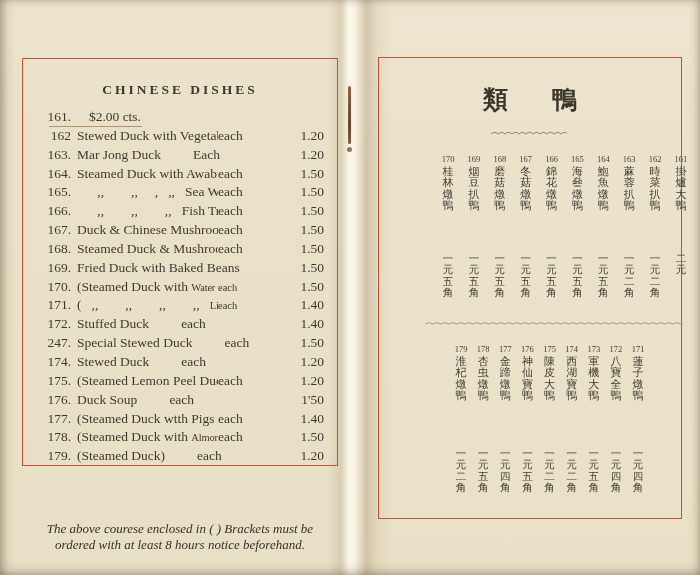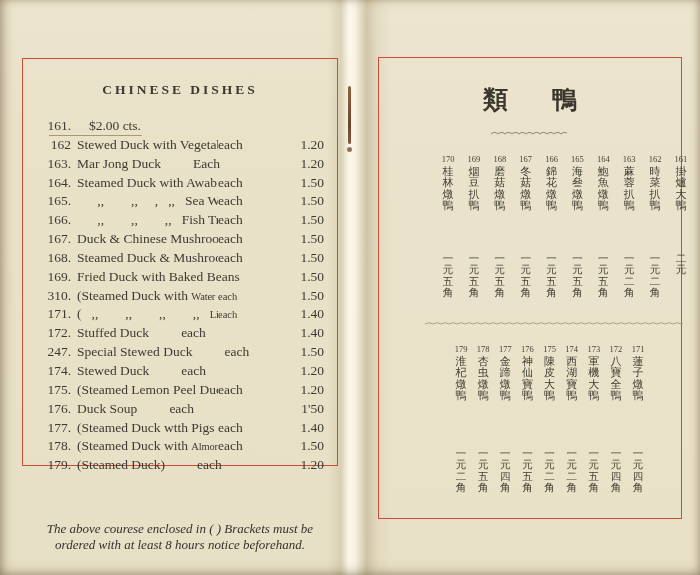--- a/index.html
+++ b/index.html
@@ -35,21 +35,21 @@
   .thread::after{content:"";position:absolute;left:-1px;bottom:-8px;width:5px;height:5px;
     border-radius:50%;background:#7d4f33;opacity:.8;}
 
   
   .lbox{position:absolute;left:22px;top:58px;width:316px;height:408px;
     border:1.6px solid #c94e36;box-sizing:border-box;}
   .lheader{margin-top:23px;text-align:center;font-weight:bold;font-size:13.5px;
     letter-spacing:3px;color:#3c382e;}
   .ltitle{text-align:center;font-weight:bold;font-size:18.5px;letter-spacing:2.5px;
     margin-top:4px;color:#36322a;}
-  .items{margin-top:20px;padding-left:14px;}
+  .items{margin-top:11px;padding-left:14px;}
   .row{display:flex;align-items:baseline;height:18.85px;font-size:13.5px;white-space:pre;}
   .num{flex:none;width:34px;text-align:right;padding-right:6px;}
   .nm{flex:1;overflow:hidden;white-space:pre;}
   .sm{font-size:10.5px;letter-spacing:-.2px;}
   .mid{padding-left:32px;}
   .ea{flex:none;width:42px;}
   .easm{font-size:10.5px;}
   .pr{flex:none;width:64px;text-align:right;padding-right:13px;}
   .pr.ext{padding-right:1px;}
   .pr.rule{position:relative;}
@@ -85,21 +85,21 @@
     <div class="items">
         <div class="row"><span class="num">161.</span><span class="pr ext rule">$2.00 cts.</span></div>
         <div class="row"><span class="num">162</span><span class="nm"><span>Stewed Duck with Vegetable</span></span><span class="ea">each</span><span class="pr">1.20</span></div>
         <div class="row"><span class="num">163.</span><span class="nm"><span>Mar Jong Duck</span><span class="mid">Each</span></span><span class="pr">1.20</span></div>
         <div class="row"><span class="num">164.</span><span class="nm"><span>Steamed Duck with Awabi</span></span><span class="ea">each</span><span class="pr">1.50</span></div>
         <div class="row"><span class="num">165.</span><span class="nm"><span>      ,,        ,,     ,   ,,   Sea Worm</span></span><span class="ea">each</span><span class="pr">1.50</span></div>
         <div class="row"><span class="num">166.</span><span class="nm"><span>      ,,        ,,        ,,   Fish Tripe</span></span><span class="ea">each</span><span class="pr">1.50</span></div>
         <div class="row"><span class="num">167.</span><span class="nm"><span>Duck &amp; Chinese Mushroom</span></span><span class="ea">each</span><span class="pr">1.50</span></div>
         <div class="row"><span class="num">168.</span><span class="nm"><span>Steamed Duck &amp; Mushroom</span></span><span class="ea">each</span><span class="pr">1.50</span></div>
         <div class="row"><span class="num">169.</span><span class="nm"><span>Fried Duck with Baked Beans</span></span><span class="pr">1.50</span></div>
-        <div class="row"><span class="num">310.</span><span class="nm"><span>(Steamed Duck with </span><span class="sm">Water Chest Nut)</span></span><span class="ea easm">each</span><span class="pr">1.50</span></div>
+        <div class="row"><span class="num">170.</span><span class="nm"><span>(Steamed Duck with </span><span class="sm">Water Chest Nut)</span></span><span class="ea easm">each</span><span class="pr">1.50</span></div>
         <div class="row"><span class="num">171.</span><span class="nm"><span>(   ,,        ,,        ,,        ,,   </span><span class="sm">Lilly Seed)</span></span><span class="ea easm">each</span><span class="pr">1.40</span></div>
         <div class="row"><span class="num">172.</span><span class="nm"><span>Stuffed Duck</span><span class="mid">each</span></span><span class="pr">1.40</span></div>
         <div class="row"><span class="num">247.</span><span class="nm"><span>Special Stewed Duck</span><span class="mid">each</span></span><span class="pr">1.50</span></div>
         <div class="row"><span class="num">174.</span><span class="nm"><span>Stewed Duck</span><span class="mid">each</span></span><span class="pr">1.20</span></div>
         <div class="row"><span class="num">175.</span><span class="nm"><span>(Steamed Lemon Peel Duck)</span></span><span class="ea">each</span><span class="pr">1.20</span></div>
         <div class="row"><span class="num">176.</span><span class="nm"><span>Duck Soup</span><span class="mid">each</span></span><span class="pr">1'50</span></div>
         <div class="row"><span class="num">177.</span><span class="nm"><span>(Steamed Duck wtth Pigs Feet)</span></span><span class="ea">each</span><span class="pr">1.40</span></div>
         <div class="row"><span class="num">178.</span><span class="nm"><span>(Steamed Duck with </span><span class="sm">Almond Stuffing)</span></span><span class="ea">each</span><span class="pr">1.50</span></div>
         <div class="row"><span class="num">179.</span><span class="nm"><span>(Steamed Duck)</span><span class="mid">each</span></span><span class="pr">1.20</span></div>
       </div>

